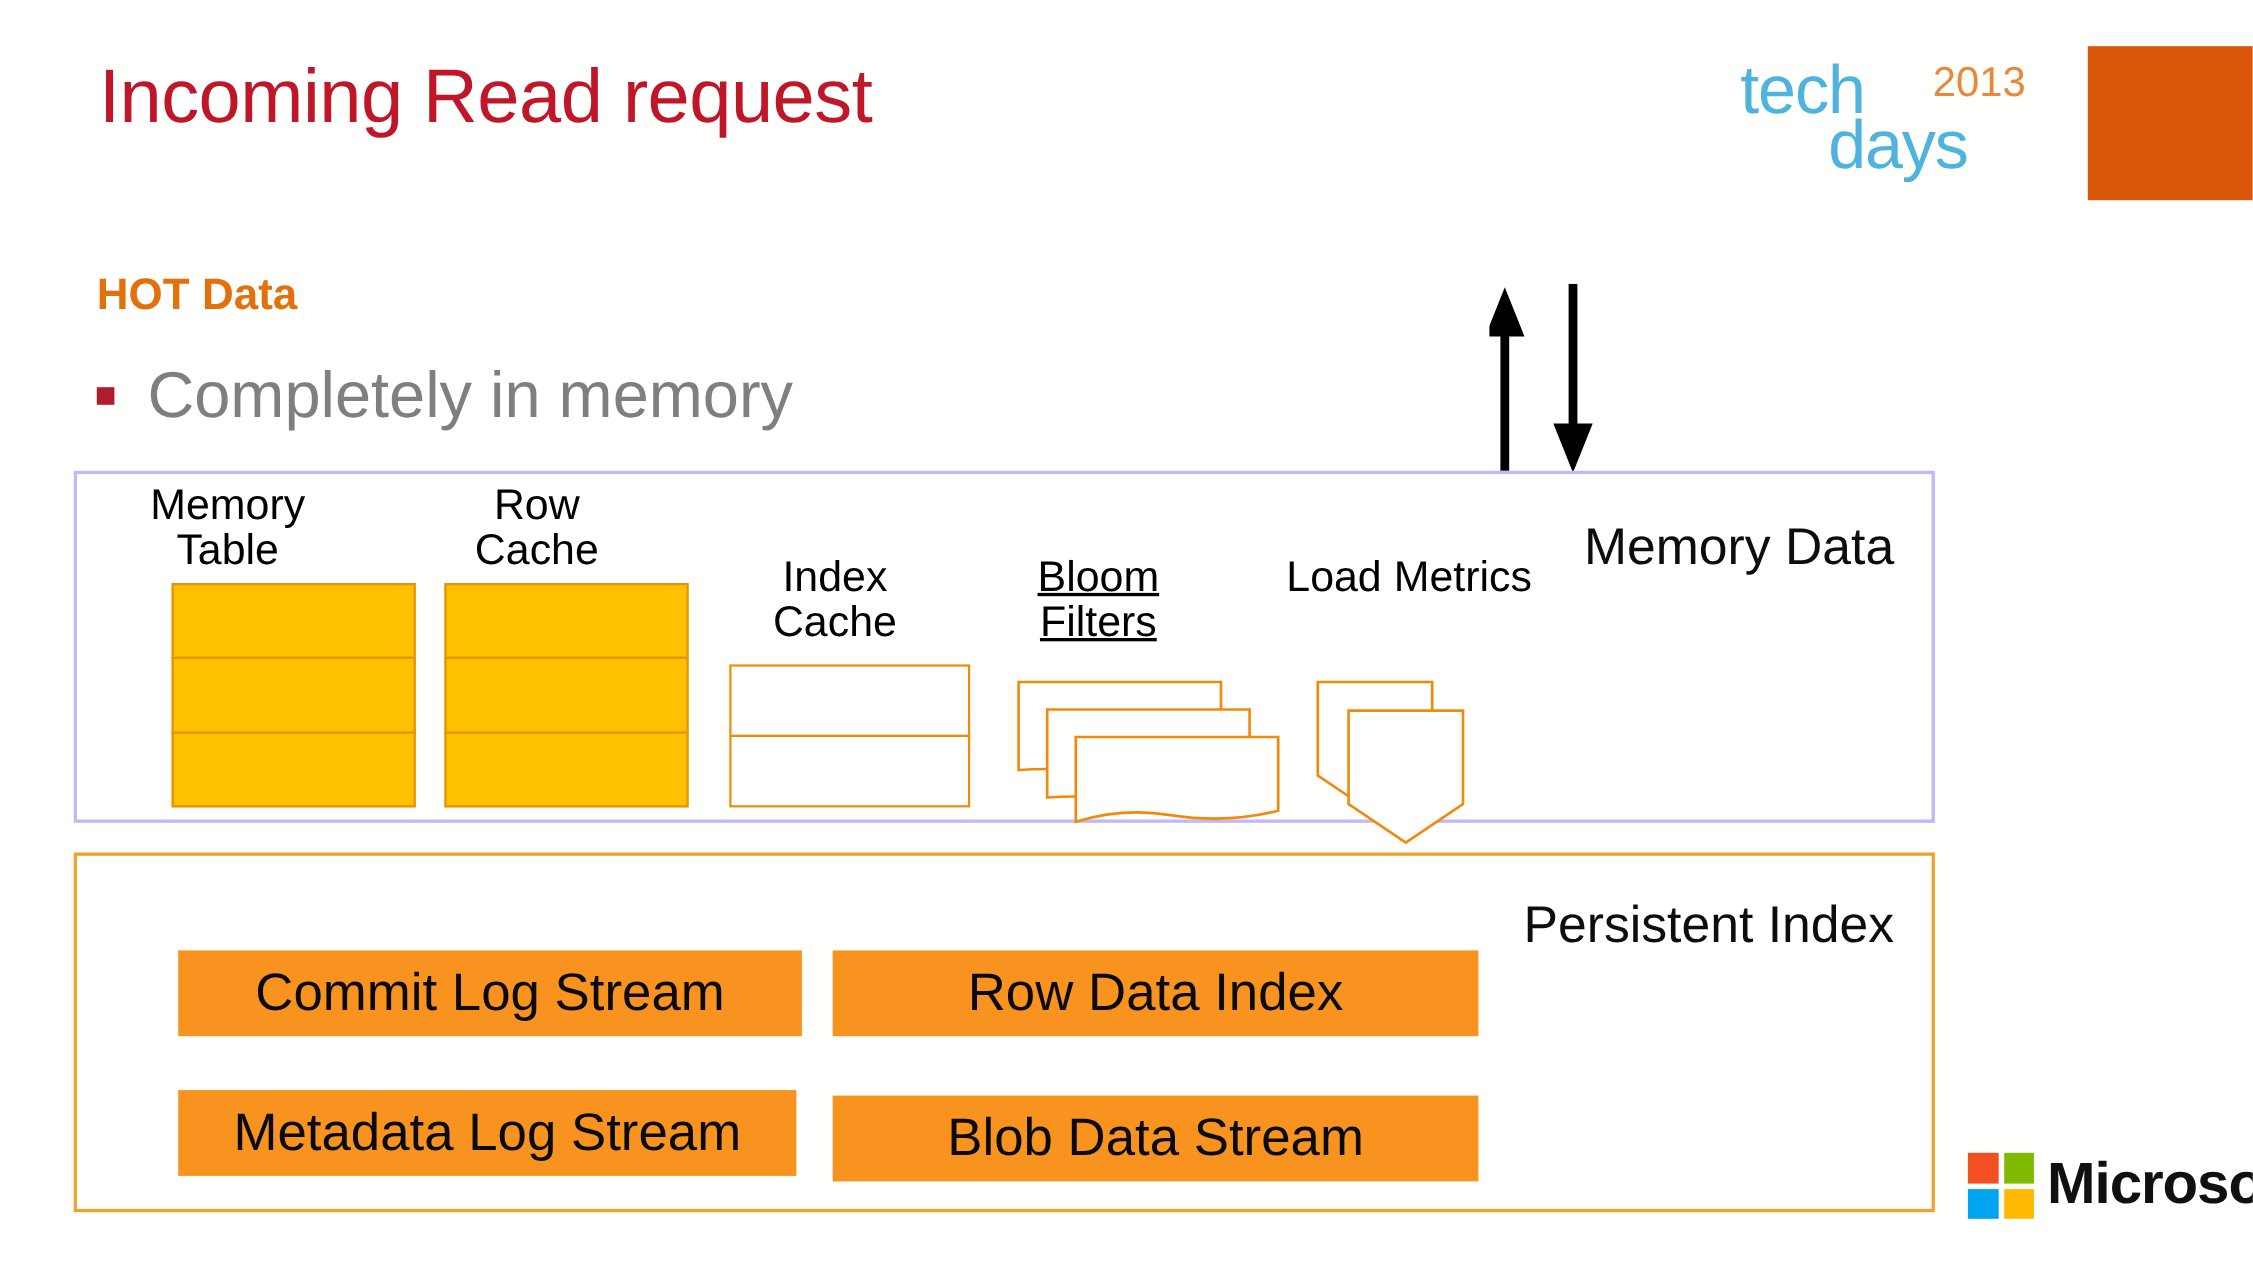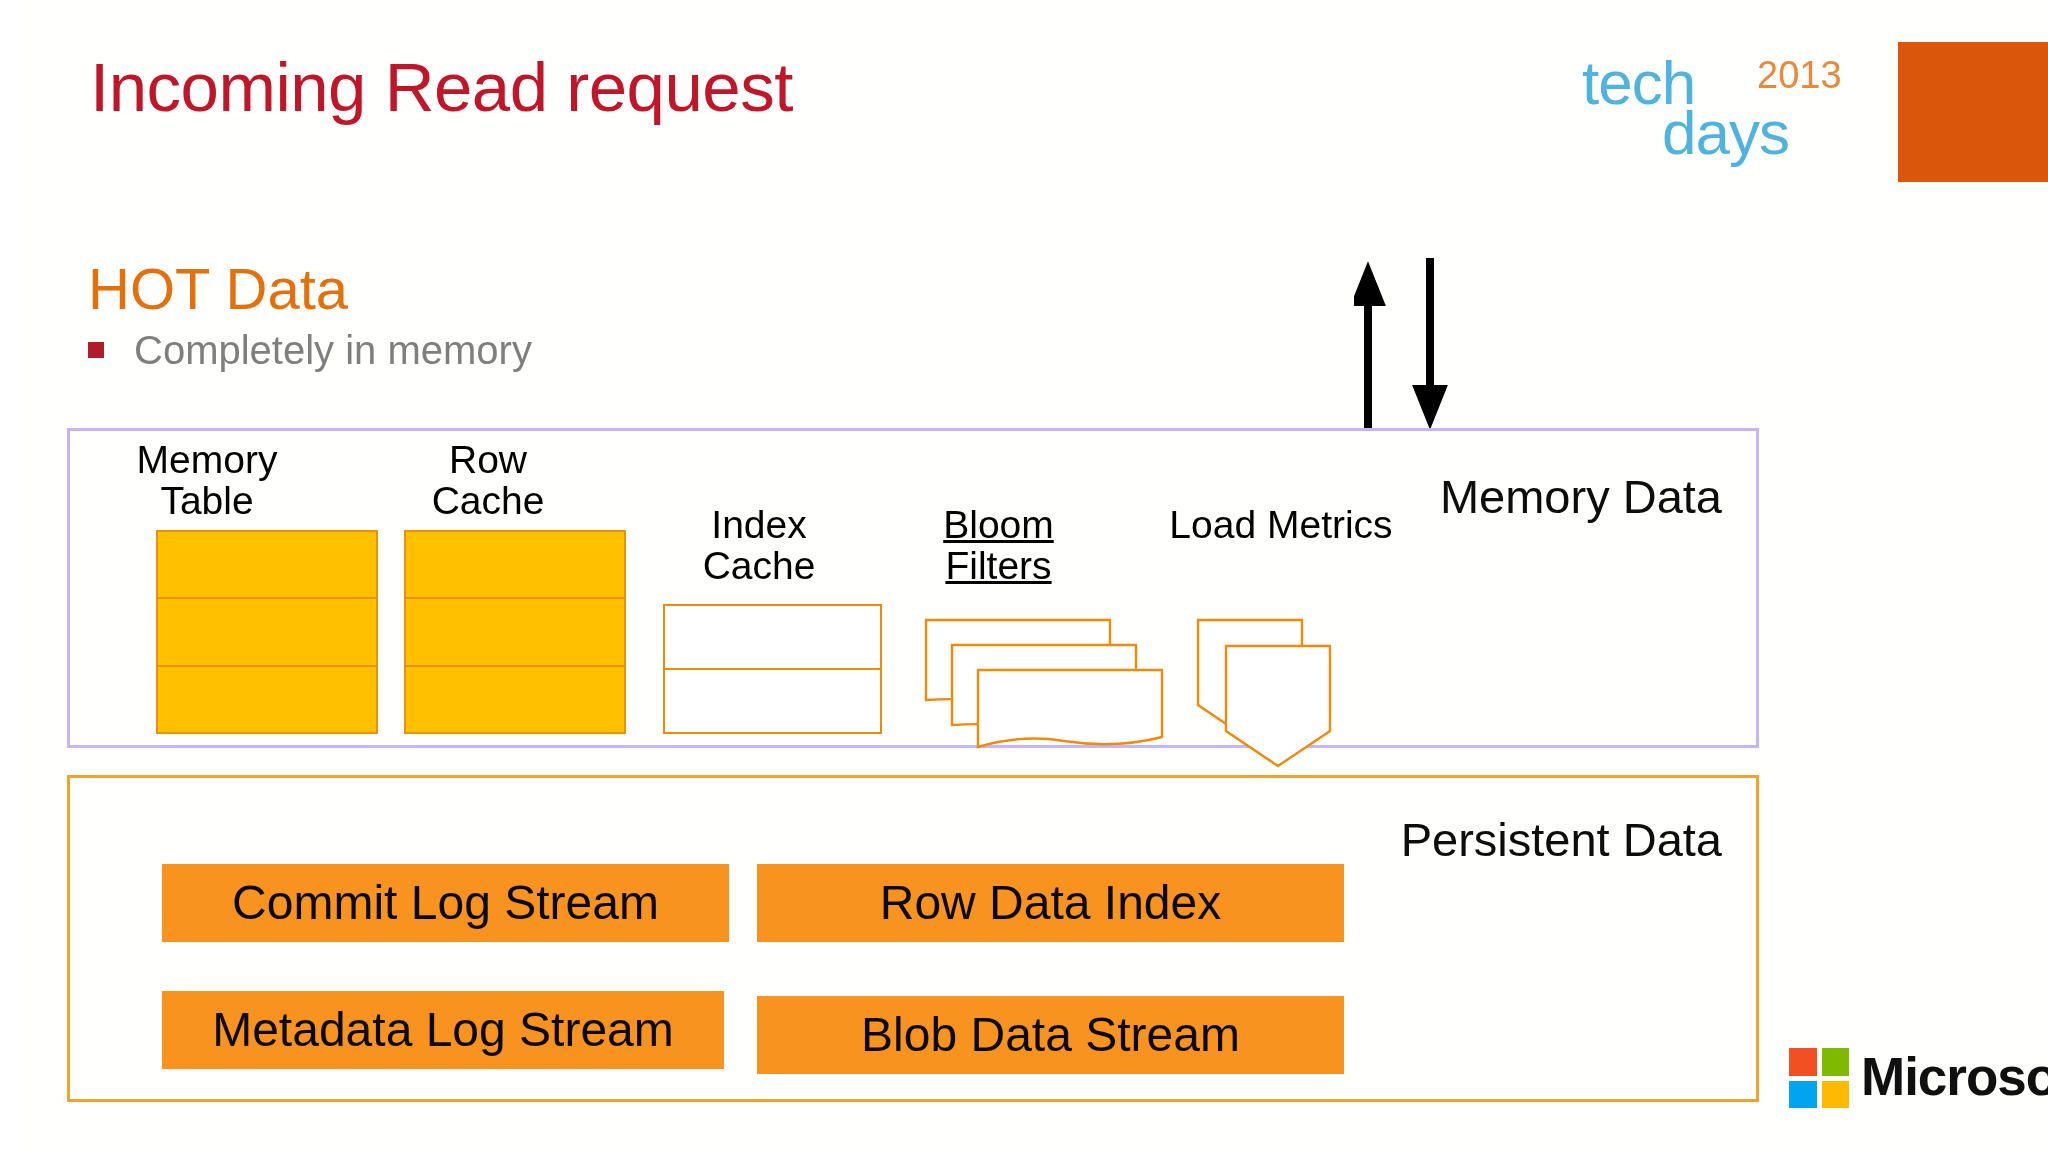--- a/index.html
+++ b/index.html
@@ -38,26 +38,26 @@
     font-size:62px;line-height:1;
     color:#4FB3DE;font-weight:300;letter-spacing:-1px;
   }
   .logo-square{
     position:absolute;left:326px;top:12px;
     width:150px;height:140px;background:#D9560B;
   }
 
   
   .section-head{
-    position:absolute;left:64px;top:260px;
-    font-size:58px;color:#E2710B;line-height:1;
+    position:absolute;left:64px;top:248px;
+    font-size:40px;color:#E2710B;line-height:1;font-weight:bold;
   }
   .bullet-row{position:absolute;left:64px;top:330px;display:flex;align-items:center;}
   .bullet-mark{width:16px;height:16px;background:#B01B2E;margin-right:30px;flex:0 0 auto;}
-  .bullet-text{font-size:40px;color:#7F7F7F;line-height:1;}
+  .bullet-text{font-size:59px;color:#7F7F7F;line-height:1;}
 
   
   .arrows{position:absolute;left:1330px;top:258px;width:140px;height:175px;}
 
   
   .mem-box{
     position:absolute;left:43px;top:428px;width:1692px;height:320px;
     border:3px solid #c4b5fd;background:#fffffd;box-sizing:border-box;
   }
   .pers-box{
@@ -174,21 +174,21 @@
     <path d="M 64 70 L 248 70 L 248 137 Q 202 149 150 141 Q 107 134 64 147 Z" fill="#ffffff" stroke="#F08A0B" stroke-width="2.4"></path>
   </svg>
 
   <div class="col-label" style="left:1127px;top:505px;width:260px;">Load Metrics</div>
   <svg class="shape-svg" style="left:1158px;top:600px;" width="210" height="160" viewBox="0 0 210 160">
     <path d="M 16 20 L 120 20 L 120 105 L 68 140 L 16 105 Z" fill="#ffffff" stroke="#F08A0B" stroke-width="2.4"></path>
     <path d="M 44 46 L 148 46 L 148 131 L 96 166 L 44 131 Z" fill="#ffffff" stroke="#F08A0B" stroke-width="2.4"></path>
   </svg>
 
   <div class="pers-box">
-    <div class="box-caption pers-caption">Persistent Data</div>
+    <div class="box-caption pers-caption">Persistent Index</div>
   </div>
 
   <div class="stream" style="left:138px;top:864px;width:567px;height:78px;">Commit Log Stream</div>
   <div class="stream" style="left:733px;top:864px;width:587px;height:78px;">Row Data Index</div>
   <div class="stream" style="left:733px;top:996px;width:587px;height:78px;">Blob Data Stream</div>
   <div class="stream" style="left:138px;top:991px;width:562px;height:78px;">Metadata Log Stream</div>
 
   <div class="ms-logo">
     <div class="ms-grid">
       <div class="ms-q" style="background:#F25022"></div>

